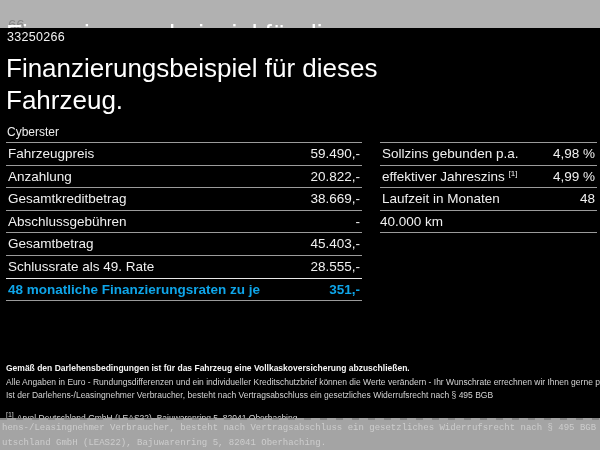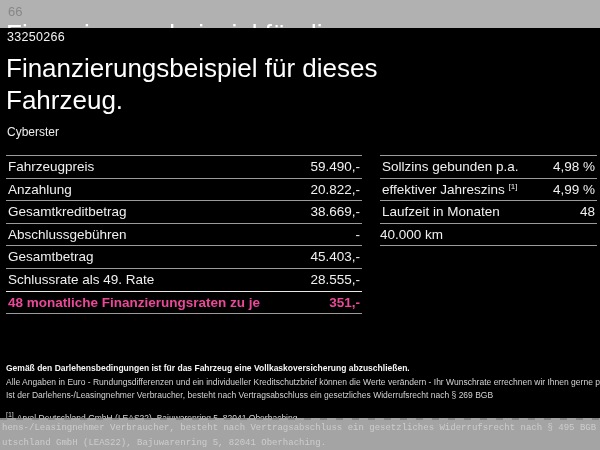--- a/index.html
+++ b/index.html
@@ -16,22 +16,22 @@
   
   .top-strip {
     position: absolute;
     top: 0; left: 0;
     width: 600px; height: 28px;
     background: #b1b1b1;
     overflow: hidden;
   }
   .strip-num {
     position: absolute;
-    top: 4px; left: 8px;
-    font-size: 13px;
+    top: 16px; left: 8px;
+    font-size: 15px;
     color: #878787;
   }
   .ghost-heading {
     position: absolute;
     top: 19px; left: 6px;
     font-size: 26px;
     color: #ffffff;
     white-space: nowrap;
   }
 
@@ -62,40 +62,40 @@
   }
   .model {
     position: absolute;
     top: 97px; left: 7px;
     font-size: 12px;
     color: #ededed;
   }
 
   .fin-table {
     position: absolute;
-    top: 127px;
+    top: 114px;
     border-top: 1px solid #9b9b9b;
   }
   .fin-table.left  { left: 6px;   width: 356px; }
   .fin-table.right { left: 380px; width: 217px; }
   .row {
     display: flex;
     justify-content: space-between;
     align-items: center;
     height: 22.5px;
     border-bottom: 1px solid #9b9b9b;
     font-size: 13.5px;
     color: #f0f0f0;
   }
   .row .lbl { padding-left: 2px; white-space: nowrap; }
   .row .val { padding-right: 2px; white-space: nowrap; text-align: right; }
   .fin-table.left .row:nth-child(6) { border-bottom: none; }
   .row.total {
     font-weight: bold;
-    color: #ec4899;
+    color: #0ea5e9;
     border-top: 1px solid #e8e8e8;
   }
   sup.fn {
     font-size: 8px;
     vertical-align: super;
     line-height: 0;
   }
 
   
   .fine-print {
@@ -205,21 +205,21 @@
         <span class="val">48</span>
       </div>
       <div class="row">
         <span class="val">40.000 km</span>
       </div>
     </div>
 
     <div class="fine-print">
       <div class="fp-bold">Gemäß den Darlehensbedingungen ist für das Fahrzeug eine Vollkaskoversicherung abzuschließen.</div>
       <div>Alle Angaben in Euro - Rundungsdifferenzen und ein individueller Kreditschutzbrief können die Werte verändern - Ihr Wunschrate errechnen wir Ihnen gerne persönlich</div>
-      <div>Ist der Darlehens-/Leasingnehmer Verbraucher, besteht nach Vertragsabschluss ein gesetzliches Widerrufsrecht nach § 269 BGB</div>
+      <div>Ist der Darlehens-/Leasingnehmer Verbraucher, besteht nach Vertragsabschluss ein gesetzliches Widerrufsrecht nach § 495 BGB</div>
       <div class="fp-note">
         <span class="sup">[1]</span><span>Arval Deutschland GmbH (LEAS22), Bajuwarenring 5, 82041 Oberhaching.</span>
       </div>
     </div>
   </div>
 
   <div class="footer-strip">
     <div class="footer-dashes"></div>
     <div class="footer-line a">hens-/Leasingnehmer Verbraucher, besteht nach Vertragsabschluss ein gesetzliches Widerrufsrecht nach § 495 BGB</div>
     <div class="footer-line b">utschland GmbH (LEAS22), Bajuwarenring 5, 82041 Oberhaching.</div>

